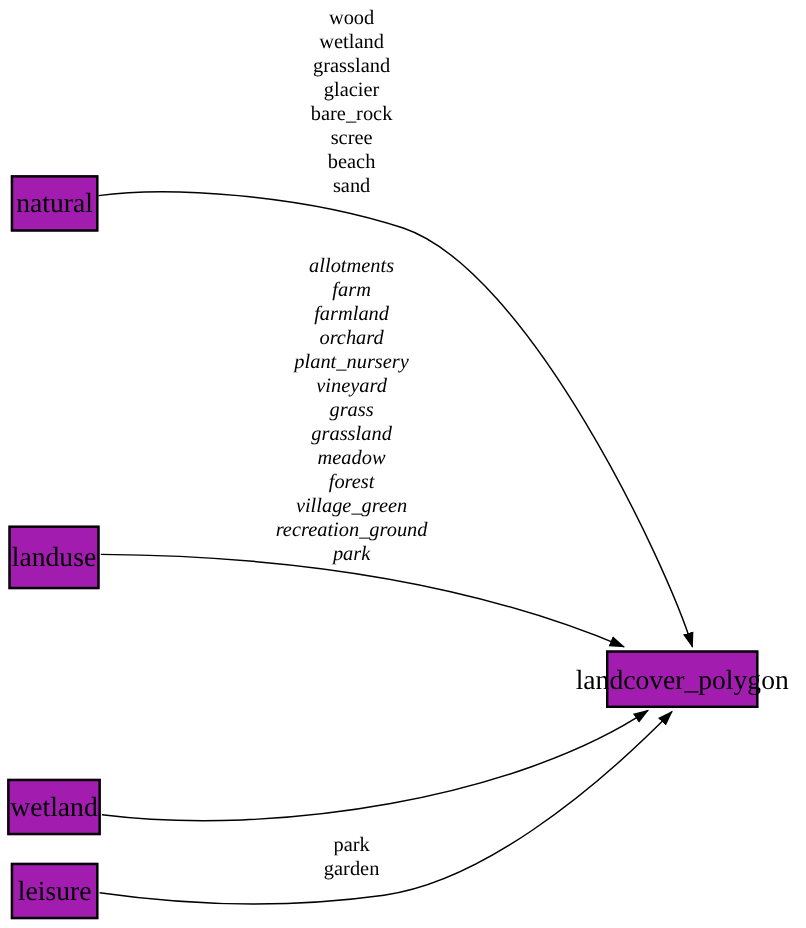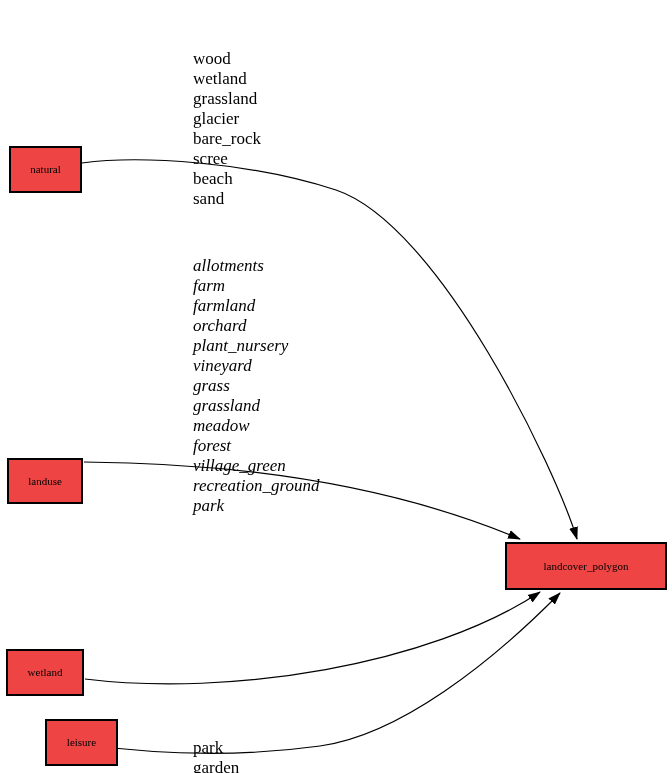--- a/index.html
+++ b/index.html
@@ -19,37 +19,36 @@
   }
   .edge-path {
     fill: none;
     stroke: #000000;
     stroke-width: 1.2;
   }
   .node {
     position: absolute;
     box-sizing: border-box;
     border: 2px solid #000000;
-    background: #ef4444;
+    background: #a21caf;
     display: flex;
     align-items: center;
     justify-content: center;
-    font-size: 11px;
+    font-size: 23px;
     line-height: 1;
     white-space: nowrap;
   }
   .edge-label {
     position: absolute;
     left: 193px;
     width: 200px;
-    text-align: left;
+    text-align: center;
     font-size: 17px;
     line-height: 20px;
     white-space: pre-line;
-    margin-top: 44px;
   }
 </style>
 </head>
 <body>
 
 <div id="canvas">
 
   <svg id="edges-svg" viewBox="0 0 672 773" xmlns="http://www.w3.org/2000/svg">
     <defs>
       <marker id="arrow" viewBox="0 0 13 11" markerWidth="13" markerHeight="11" refX="12" refY="5.5" orient="auto" markerUnits="userSpaceOnUse">
@@ -59,33 +58,33 @@
     <path class="edge-path" d="M 82 163 C 140 155, 250 162, 336 190 C 440 225, 556 470, 577 539" marker-end="url(#arrow)"></path>
     <path class="edge-path" d="M 84 462 C 220 463, 380 480, 520 539" marker-end="url(#arrow)"></path>
     <path class="edge-path" d="M 85 679 C 230 697, 430 665, 540 592" marker-end="url(#arrow)"></path>
     <path class="edge-path" d="M 83 744 C 160 755, 240 757, 320 746 C 400 735, 492 662, 560 593" marker-end="url(#arrow)"></path>
   </svg>
 
   <div class="node" style="left:9px; top:146px; width:73px; height:47px;">
     <span>natural</span>
   </div>
 
-  <div class="node" style="left:7px; top:458px; width:76px; height:46px;">
+  <div class="node" style="left:7px; top:438px; width:76px; height:53px;">
     <span>landuse</span>
   </div>
 
   <div class="node" style="left:6px; top:649px; width:78px; height:47px;">
     <span>wetland</span>
   </div>
 
-  <div class="node" style="left:9px; top:719px; width:73px; height:47px;margin-left:36px;">
+  <div class="node" style="left:9px; top:719px; width:73px; height:47px;">
     <span>leisure</span>
   </div>
 
-  <div class="node" style="left:505px; top:542px; width:162px; height:48px;">
+  <div class="node" style="left:505px; top:542px; width:127px; height:48px;">
     <span>landcover_polygon</span>
   </div>
 
   <div class="edge-label" style="top:5px;">wood
 wetland
 grassland
 glacier
 bare_rock
 scree
 beach

